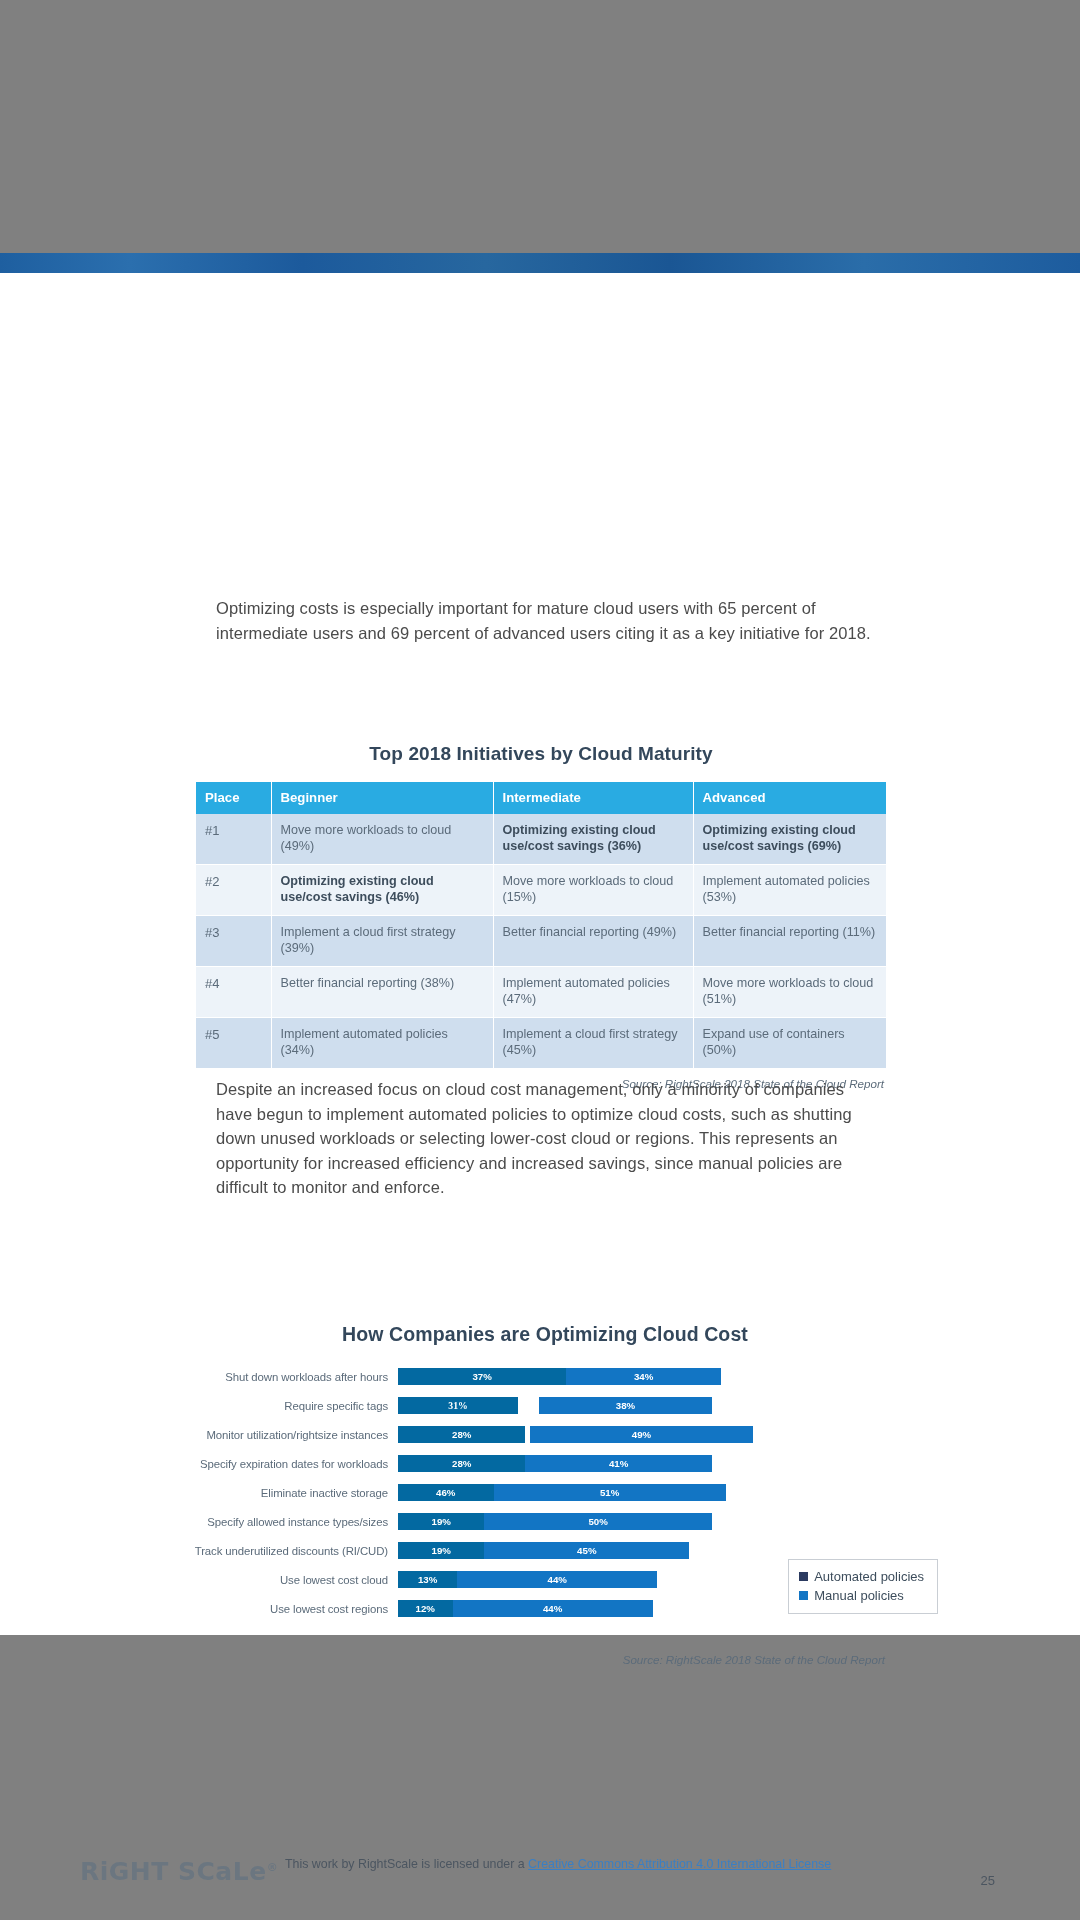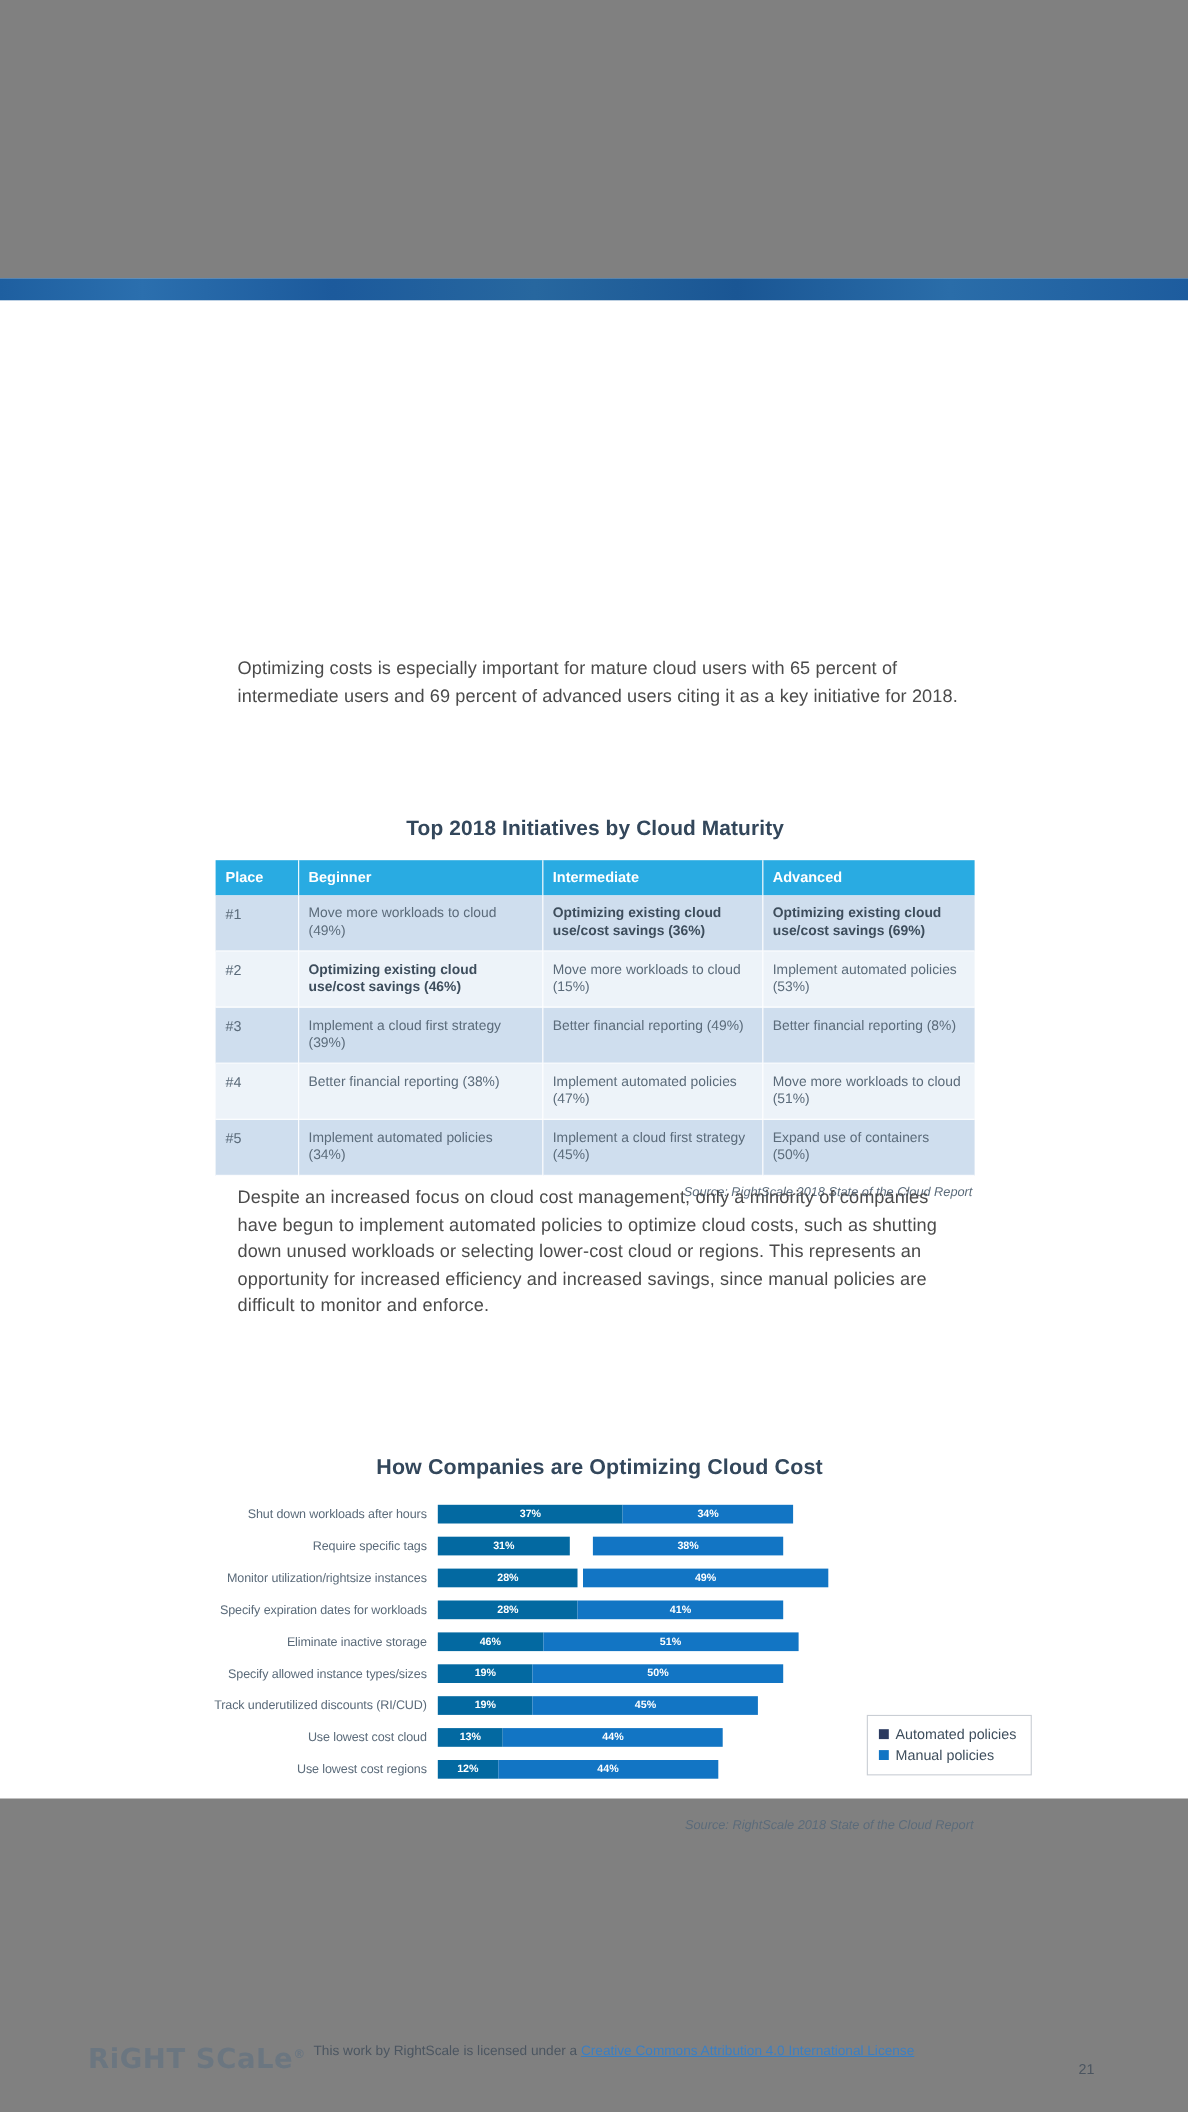--- a/index.html
+++ b/index.html
@@ -187,21 +187,21 @@
           <tr class="r-even">
             <td class="place">#2</td>
             <td class="bold">Optimizing existing cloud use/cost savings (46%)</td>
             <td>Move more workloads to cloud (15%)</td>
             <td>Implement automated policies (53%)</td>
           </tr>
           <tr class="r-odd">
             <td class="place">#3</td>
             <td>Implement a cloud first strategy (39%)</td>
             <td>Better financial reporting (49%)</td>
-            <td>Better financial reporting (8%)</td>
+            <td>Better financial reporting (11%)</td>
           </tr>
           <tr class="r-even">
             <td class="place">#4</td>
             <td>Better financial reporting (38%)</td>
             <td>Implement automated policies (47%)</td>
             <td>Move more workloads to cloud (51%)</td>
           </tr>
           <tr class="r-odd">
             <td class="place">#5</td>
             <td>Implement automated policies (34%)</td>
@@ -223,21 +223,21 @@
           <div class="brow">
             <div class="blabel">Shut down workloads after hours</div>
             <div class="bbars">
               <div class="seg auto" style="width: 168.35px;">37%</div>
               <div class="seg manual" style="left: 168.35px; width: 154.7px;">34%</div>
             </div>
           </div>
           <div class="brow">
             <div class="blabel">Require specific tags</div>
             <div class="bbars">
-              <div class="seg auto" style="width: 120px;">31%</div>
+              <div class="seg auto" style="width: 120px; font-family: Liberation Serif, serif;">31%</div>
               <div class="seg manual" style="left: 141.05px; width: 172.9px;">38%</div>
             </div>
           </div>
           <div class="brow">
             <div class="blabel">Monitor utilization/rightsize instances</div>
             <div class="bbars">
               <div class="seg auto" style="width: 127.4px;">28%</div>
               <div class="seg manual" style="left: 132px; width: 222.95px;">49%</div>
             </div>
           </div>
@@ -299,17 +299,17 @@
       <div class="src-note2">Source: RightScale 2018 State of the Cloud Report</div>
     </div>
 
     <div class="footer">
       <div class="logo">
         <span>RiGHT SCaLe</span><sup>®</sup>
       </div>
       <div class="copy">
         <div><span>This work by RightScale is licensed under a </span><a href="#">Creative Commons Attribution 4.0 International License</a></div>
       </div>
-      <div class="pagenum">21</div>
+      <div class="pagenum">25</div>
     </div>
 
   </div>
 </div>
 
 </body></html>

